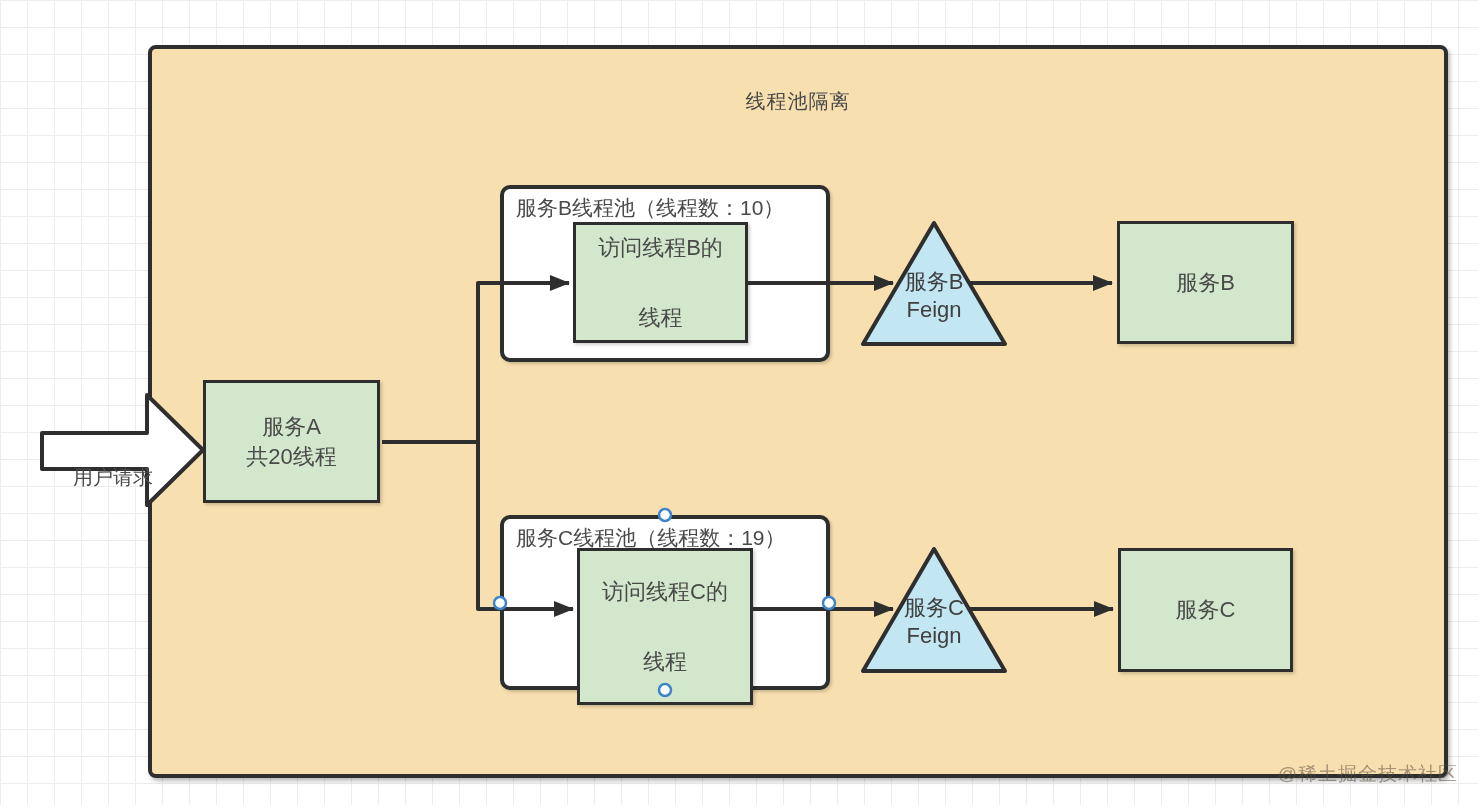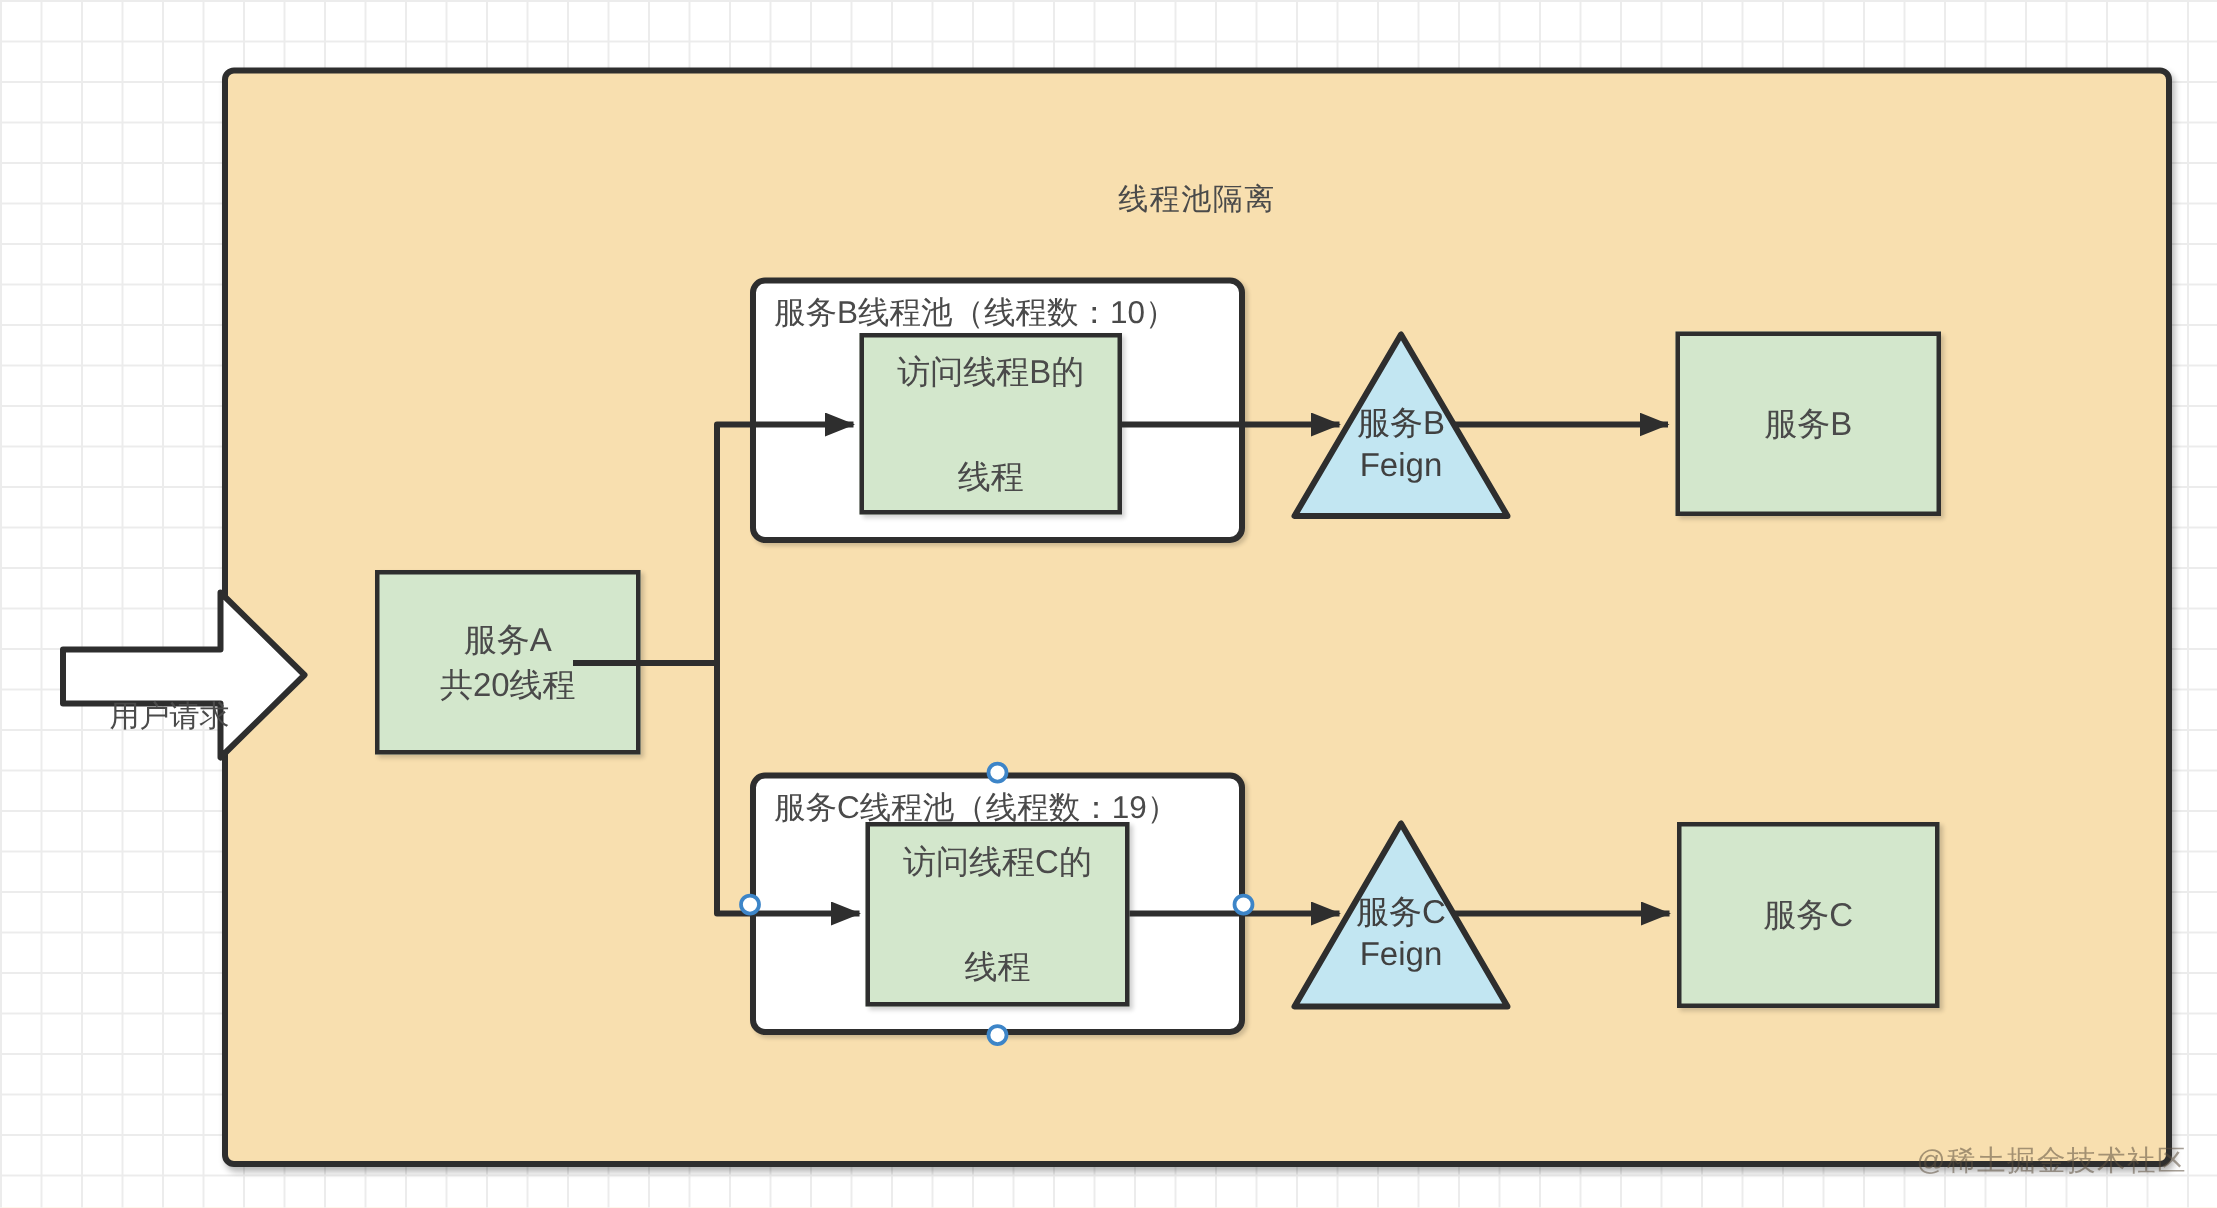--- a/index.html
+++ b/index.html
@@ -26,21 +26,20 @@
     border: 4px solid #2e2e2e;
     border-radius: 8px;
     box-shadow: 2px 3px 4px rgba(0,0,0,0.28);
   }
   .diagram-title {
     left: 148px; top: 88px; width: 1300px;
     text-align: center;
     font-size: 20px;
     color: #4a4a4a;
     letter-spacing: 1px;
-    margin-top: 31px;
   }
 
   
   .node {
     border: 3px solid #2e2e2e;
     box-sizing: border-box;
     display: flex;
     flex-direction: column;
     align-items: center;
     justify-content: center;
@@ -60,25 +59,25 @@
     box-shadow: 2px 2px 3px rgba(0,0,0,0.18);
   }
   .pool-header {
     position: absolute;
     left: 12px; top: 5px;
     font-size: 21px;
     color: #4a4a4a;
     white-space: nowrap;
   }
 
-  #service-a { left: 203px; top: 380px; width: 177px; height: 123px; margin-left: 47px; }
+  #service-a { left: 203px; top: 380px; width: 177px; height: 123px; }
   #pool-b    { left: 500px; top: 185px; width: 330px; height: 177px; padding-left: 44px; }
   #worker-b  { left: 573px; top: 222px; width: 175px; height: 121px; gap: 40px; }
   #pool-c    { left: 500px; top: 515px; width: 330px; height: 175px; }
-  #worker-c  { left: 577px; top: 548px; width: 176px; height: 123px; gap: 40px; }
+  #worker-c  { left: 577px; top: 548px; width: 176px; height: 157px; gap: 40px; }
   #service-b { left: 1117px; top: 221px; width: 177px; height: 123px; }
   #service-c { left: 1118px; top: 548px; width: 175px; height: 124px; }
 
   .tri-label {
     width: 150px;
     text-align: center;
     font-size: 22px;
     line-height: 28px;
     color: #404040;
     pointer-events: none;

